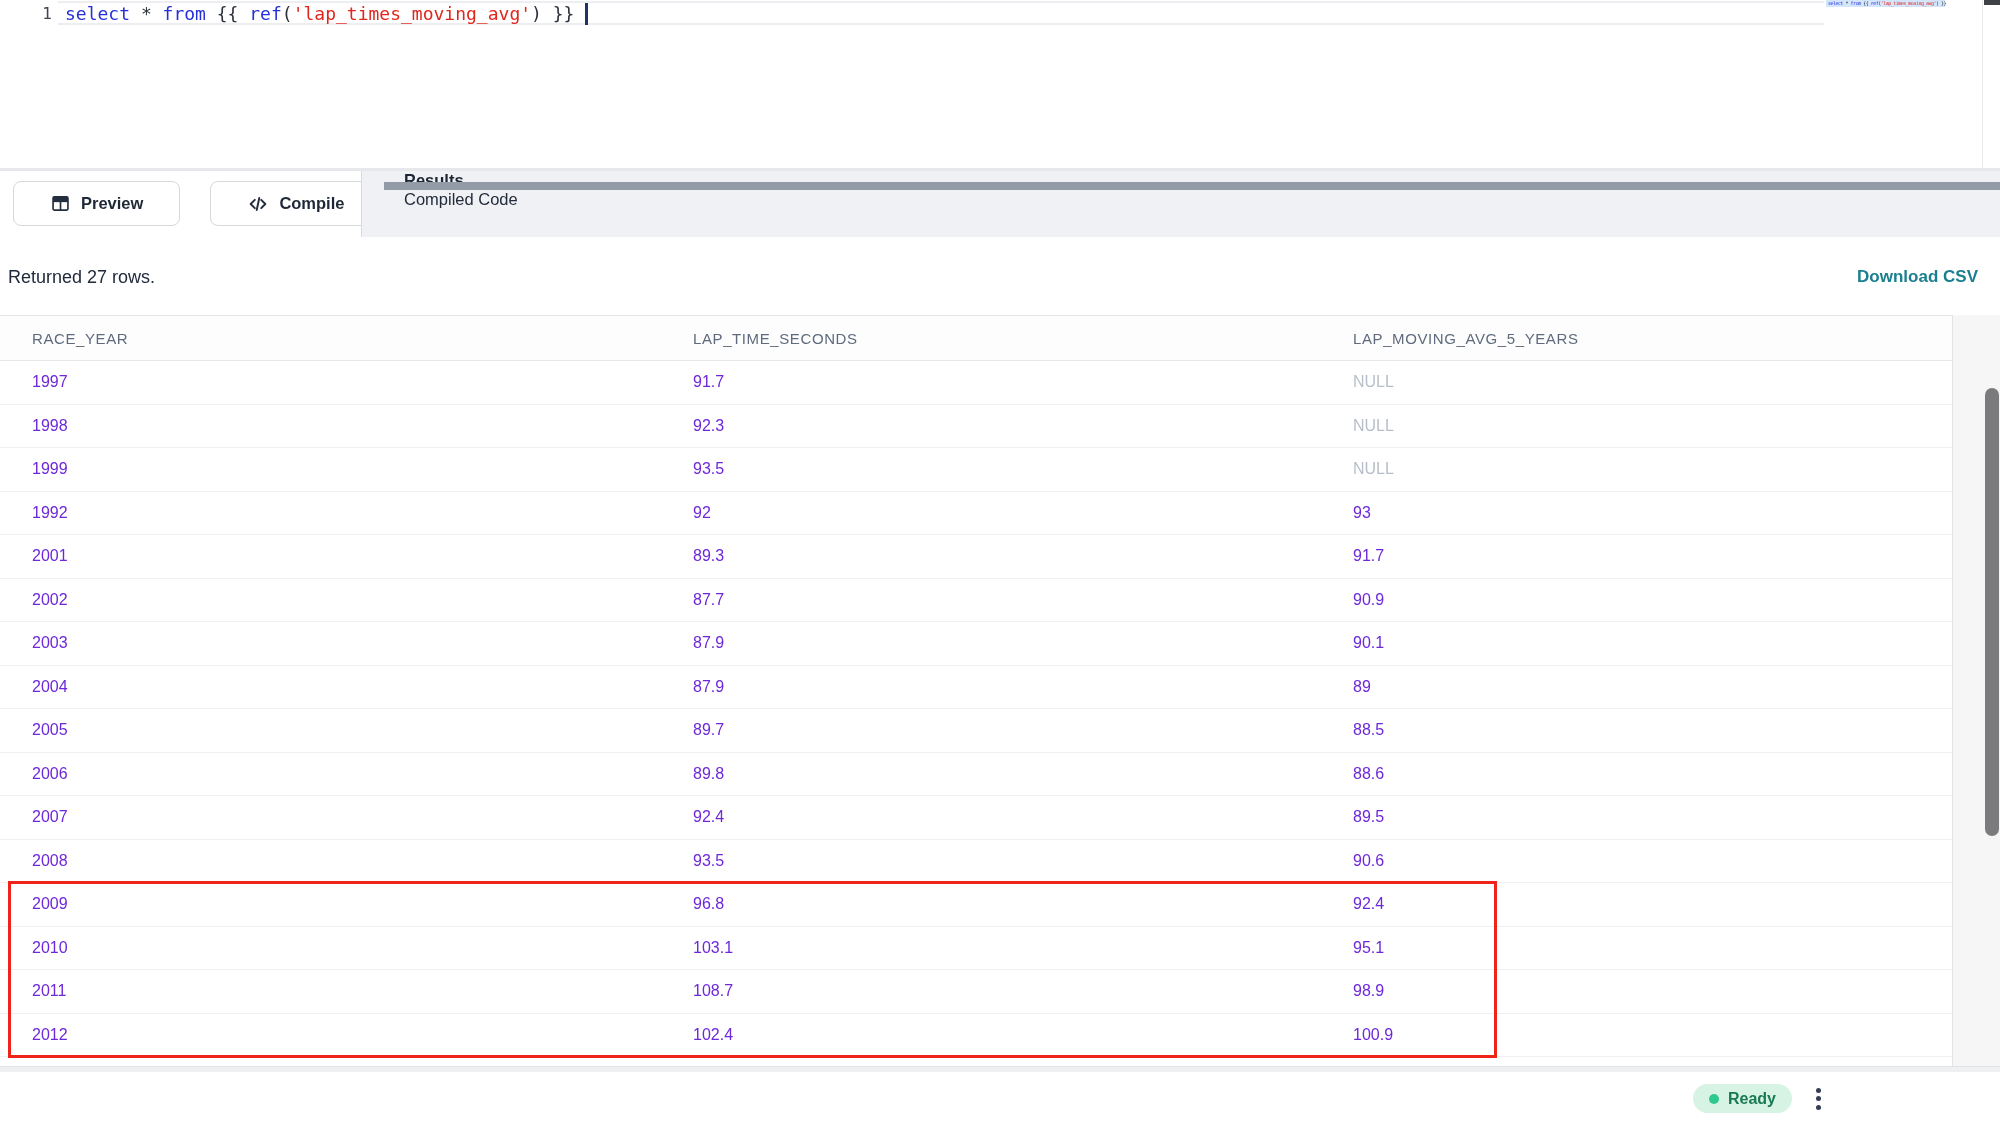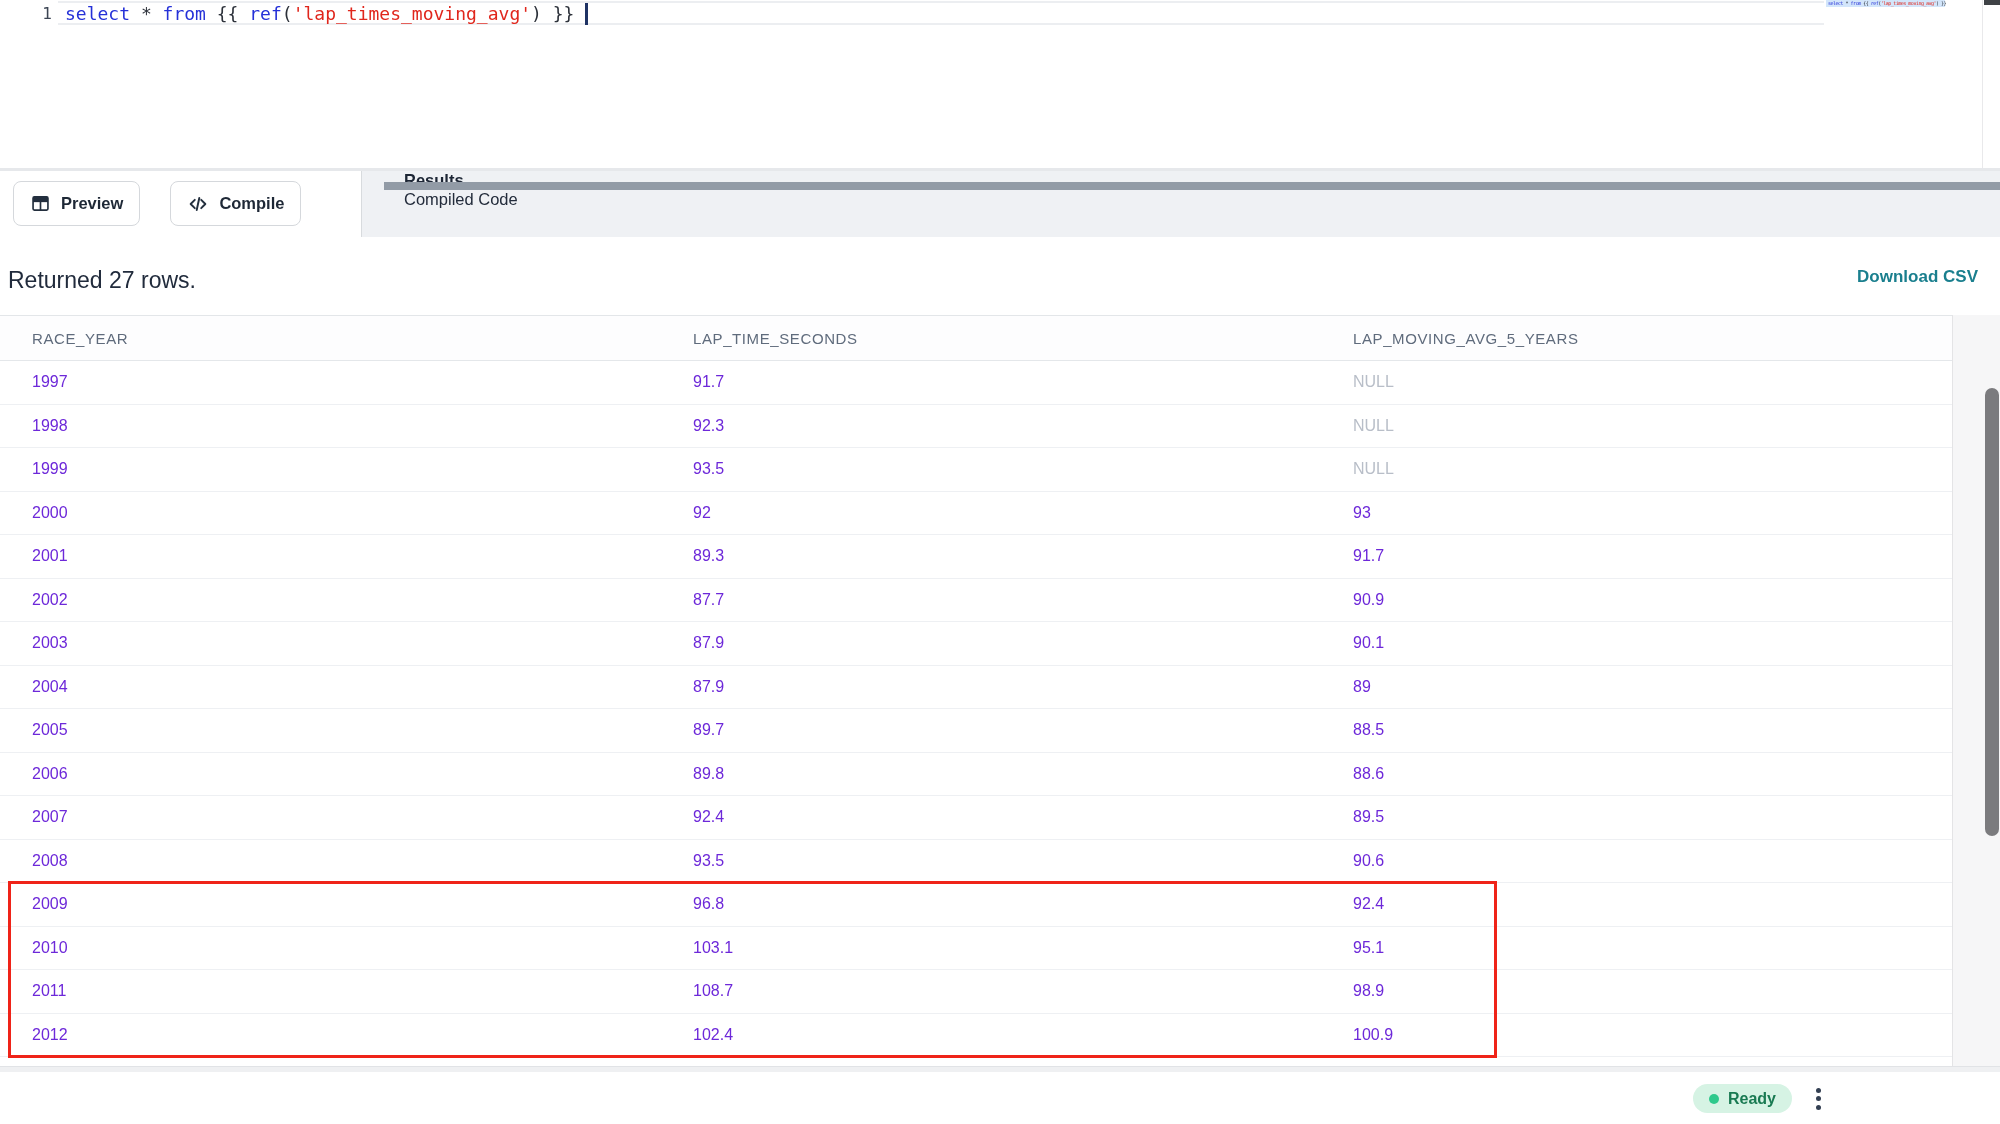--- a/index.html
+++ b/index.html
@@ -20,31 +20,31 @@
   .minimap { position:absolute; left:1826px; top:0; width:156px; height:168px; overflow:hidden; }
   .minimap-slider { position:absolute; left:0; top:0; width:119px; height:7px; background:rgba(168,205,248,.5); }
   .minimap-line { position:absolute; left:2px; top:1px; font-family:"DejaVu Sans Mono", monospace; font-size:5px; line-height:5px; white-space:pre; letter-spacing:-0.5px; }
   .editor-sb-track { position:absolute; left:1982px; top:0; width:1px; height:168px; background:#e9e9eb; }
   .editor-sb-thumb { position:absolute; left:1984px; top:0; width:16px; height:5px; background:#3f4246; }
 
   
   .pane-divider { position:absolute; top:168px; left:0; width:2000px; height:3px; background:#e6e8eb; }
   .toolbar { position:absolute; top:171px; left:0; width:2000px; height:66px; background:#fff; }
   .btn-group { position:absolute; left:13px; top:10px; display:flex; gap:30px; }
-  .btn { display:inline-flex; align-items:center; gap:10px; height:45px; padding:0 16px; background:#fff; border:1px solid #d5d8dc; border-radius:8px; font-size:16.5px; font-weight:600; color:#1e2836; cursor:pointer; }
+  .btn { display:inline-flex; align-items:center; gap:10px; height:45px; padding:0 36px; background:#fff; border:1px solid #d5d8dc; border-radius:8px; font-size:16.5px; font-weight:600; color:#1e2836; cursor:pointer; }
   .btn svg { display:block; }
   .toolbar-vdiv { position:absolute; left:361px; top:0; width:1px; height:66px; background:#d8dbde; }
   .tabbar { position:absolute; left:362px; top:0; right:0; height:66px; background:#eff1f4; display:flex; align-items:stretch; padding-left:22px;flex-direction:column; }
   .tab { position:relative; display:flex; align-items:center; padding:0 20px; font-size:16.5px; color:#232c3b; font-weight:500; cursor:pointer; }
   .tab.active { font-weight:600; color:#1c2534; }
   .tab.active .tab-underline { position:absolute; left:0; right:0; bottom:0; height:8px; background:#929ba6; }
 
   
   .meta { position:absolute; top:237px; left:0; width:2000px; height:78px; background:#fff; }
-  .summary { position:absolute; left:8px; top:30px; font-size:23px; color:#212b3c; }
+  .summary { position:absolute; left:8px; top:30px; font-size:18px; color:#212b3c; }
   .download { position:absolute; right:22px; top:30px; font-size:17px; font-weight:600; color:var(--link-teal); cursor:pointer; }
 
   
   .table-wrap { position:absolute; top:315px; left:0; width:1952px; border-top:1px solid #e3e6e9; background:#fff; }
   .thead, .trow { display:grid; grid-template-columns:661px 660px auto; padding-left:32px; align-items:center; }
   .thead { height:45px; border-bottom:1px solid #e4e7ea; background:#fdfdfe; }
   .th { font-size:15px; font-weight:400; letter-spacing:.6px; color:#5f6b7c; }
   .trow { height:43.5px; border-bottom:1px solid #eef0f3; }
   .td { font-size:16px; color:#6d28d9; }
   .td.null { color:#b8bec8; }
@@ -141,21 +141,21 @@
           <div class="td">1998</div>
           <div class="td">92.3</div>
           <div class="td null">NULL</div>
         </div>
         <div class="trow">
           <div class="td">1999</div>
           <div class="td">93.5</div>
           <div class="td null">NULL</div>
         </div>
         <div class="trow">
-          <div class="td">2000</div>
+          <div class="td">1992</div>
           <div class="td">92</div>
           <div class="td">93</div>
         </div>
         <div class="trow">
           <div class="td">2001</div>
           <div class="td">89.3</div>
           <div class="td">91.7</div>
         </div>
         <div class="trow">
           <div class="td">2002</div>

